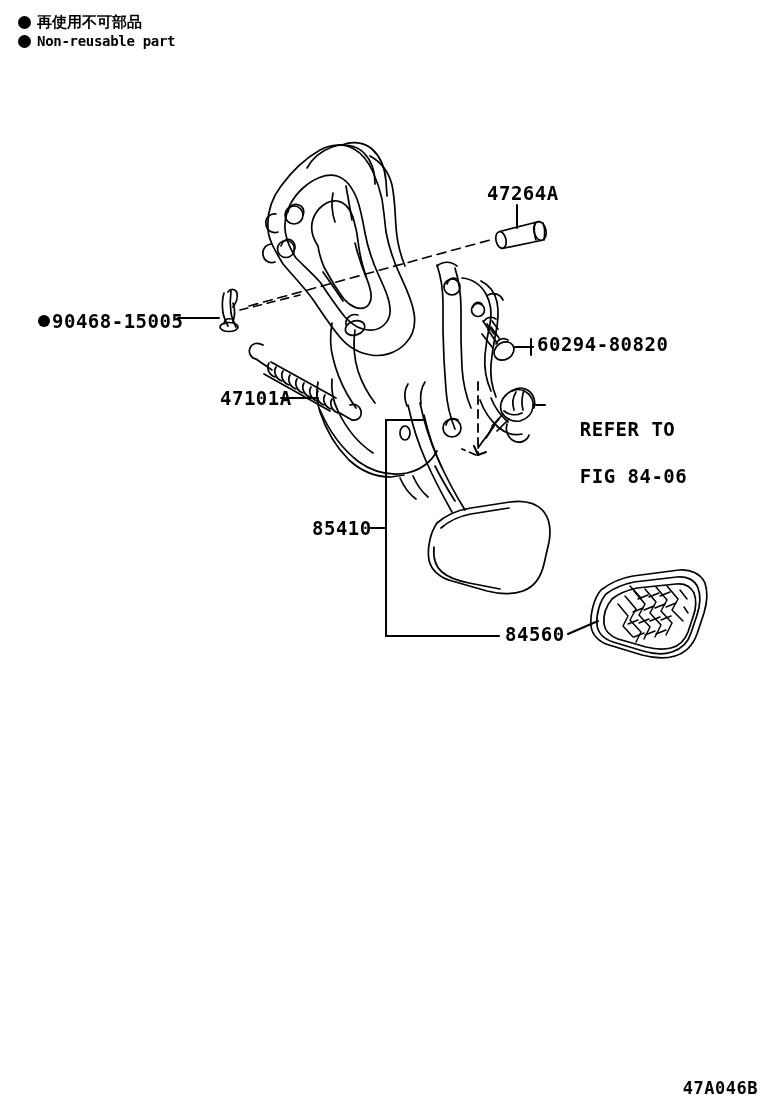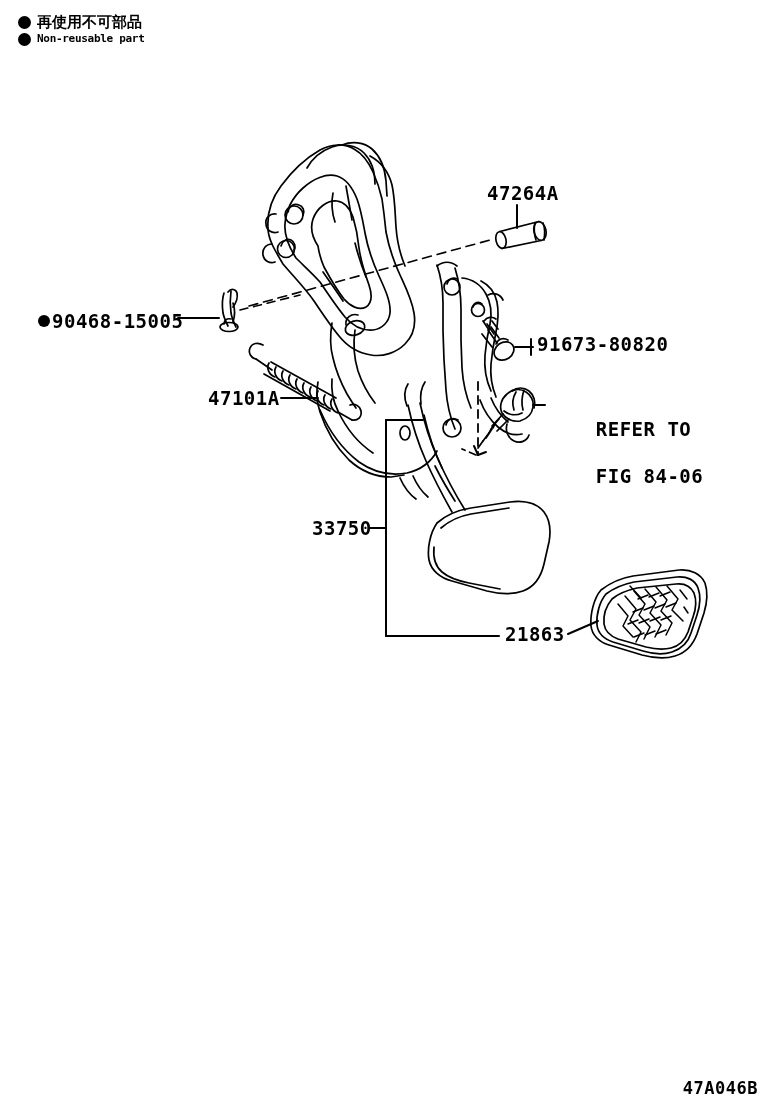--- a/index.html
+++ b/index.html
@@ -44,21 +44,21 @@
     flex: 0 0 auto;
   }
   .legend-jp {
     font-family: "DejaVu Sans", sans-serif;
     font-size: 15px;
     font-weight: 700;
     letter-spacing: 0px;
   }
   .legend-en {
     font-family: "DejaVu Sans Mono", monospace;
-    font-size: 11px;
+    font-size: 14px;
     font-weight: 700;
     letter-spacing: -0.3px;
   }
   
   .label {
     position: absolute;
     font-family: "DejaVu Sans Mono", monospace;
     font-weight: 700;
     font-size: 19px;
     letter-spacing: 0.5px;
@@ -391,35 +391,35 @@
 
   <div class="label" style="left:38px; top:311px;">
     <span class="label-bullet"></span><span>90468-15005</span>
   </div>
 
   <div class="label" style="left:487px; top:183px;text-align:right;">
     <span>47264A</span>
   </div>
 
   <div class="label" style="left:537px; top:334px;">
-    <span>91673-80820</span>
-  </div>
-
-  <div class="label" style="left:208px; top:388px;">
+    <span>60294-80820</span>
+  </div>
+
+  <div class="label" style="left:220px; top:388px;">
     <span>47101A</span>
   </div>
 
   <div class="label" style="left:312px; top:518px;">
-    <span>33750</span>
+    <span>85410</span>
   </div>
 
   <div class="label" style="left:505px; top:624px;">
-    <span>21863</span>
-  </div>
-
-  <div class="refer-block" style="left:548px; top:395px;">
+    <span>84560</span>
+  </div>
+
+  <div class="refer-block" style="left:532px; top:395px;">
     <span>REFER TO</span><br>
     <span>FIG 84-06</span><br>
   </div>
 
   <div class="figcode">47A046B</div>
 
 </div>
 
 </body></html>

